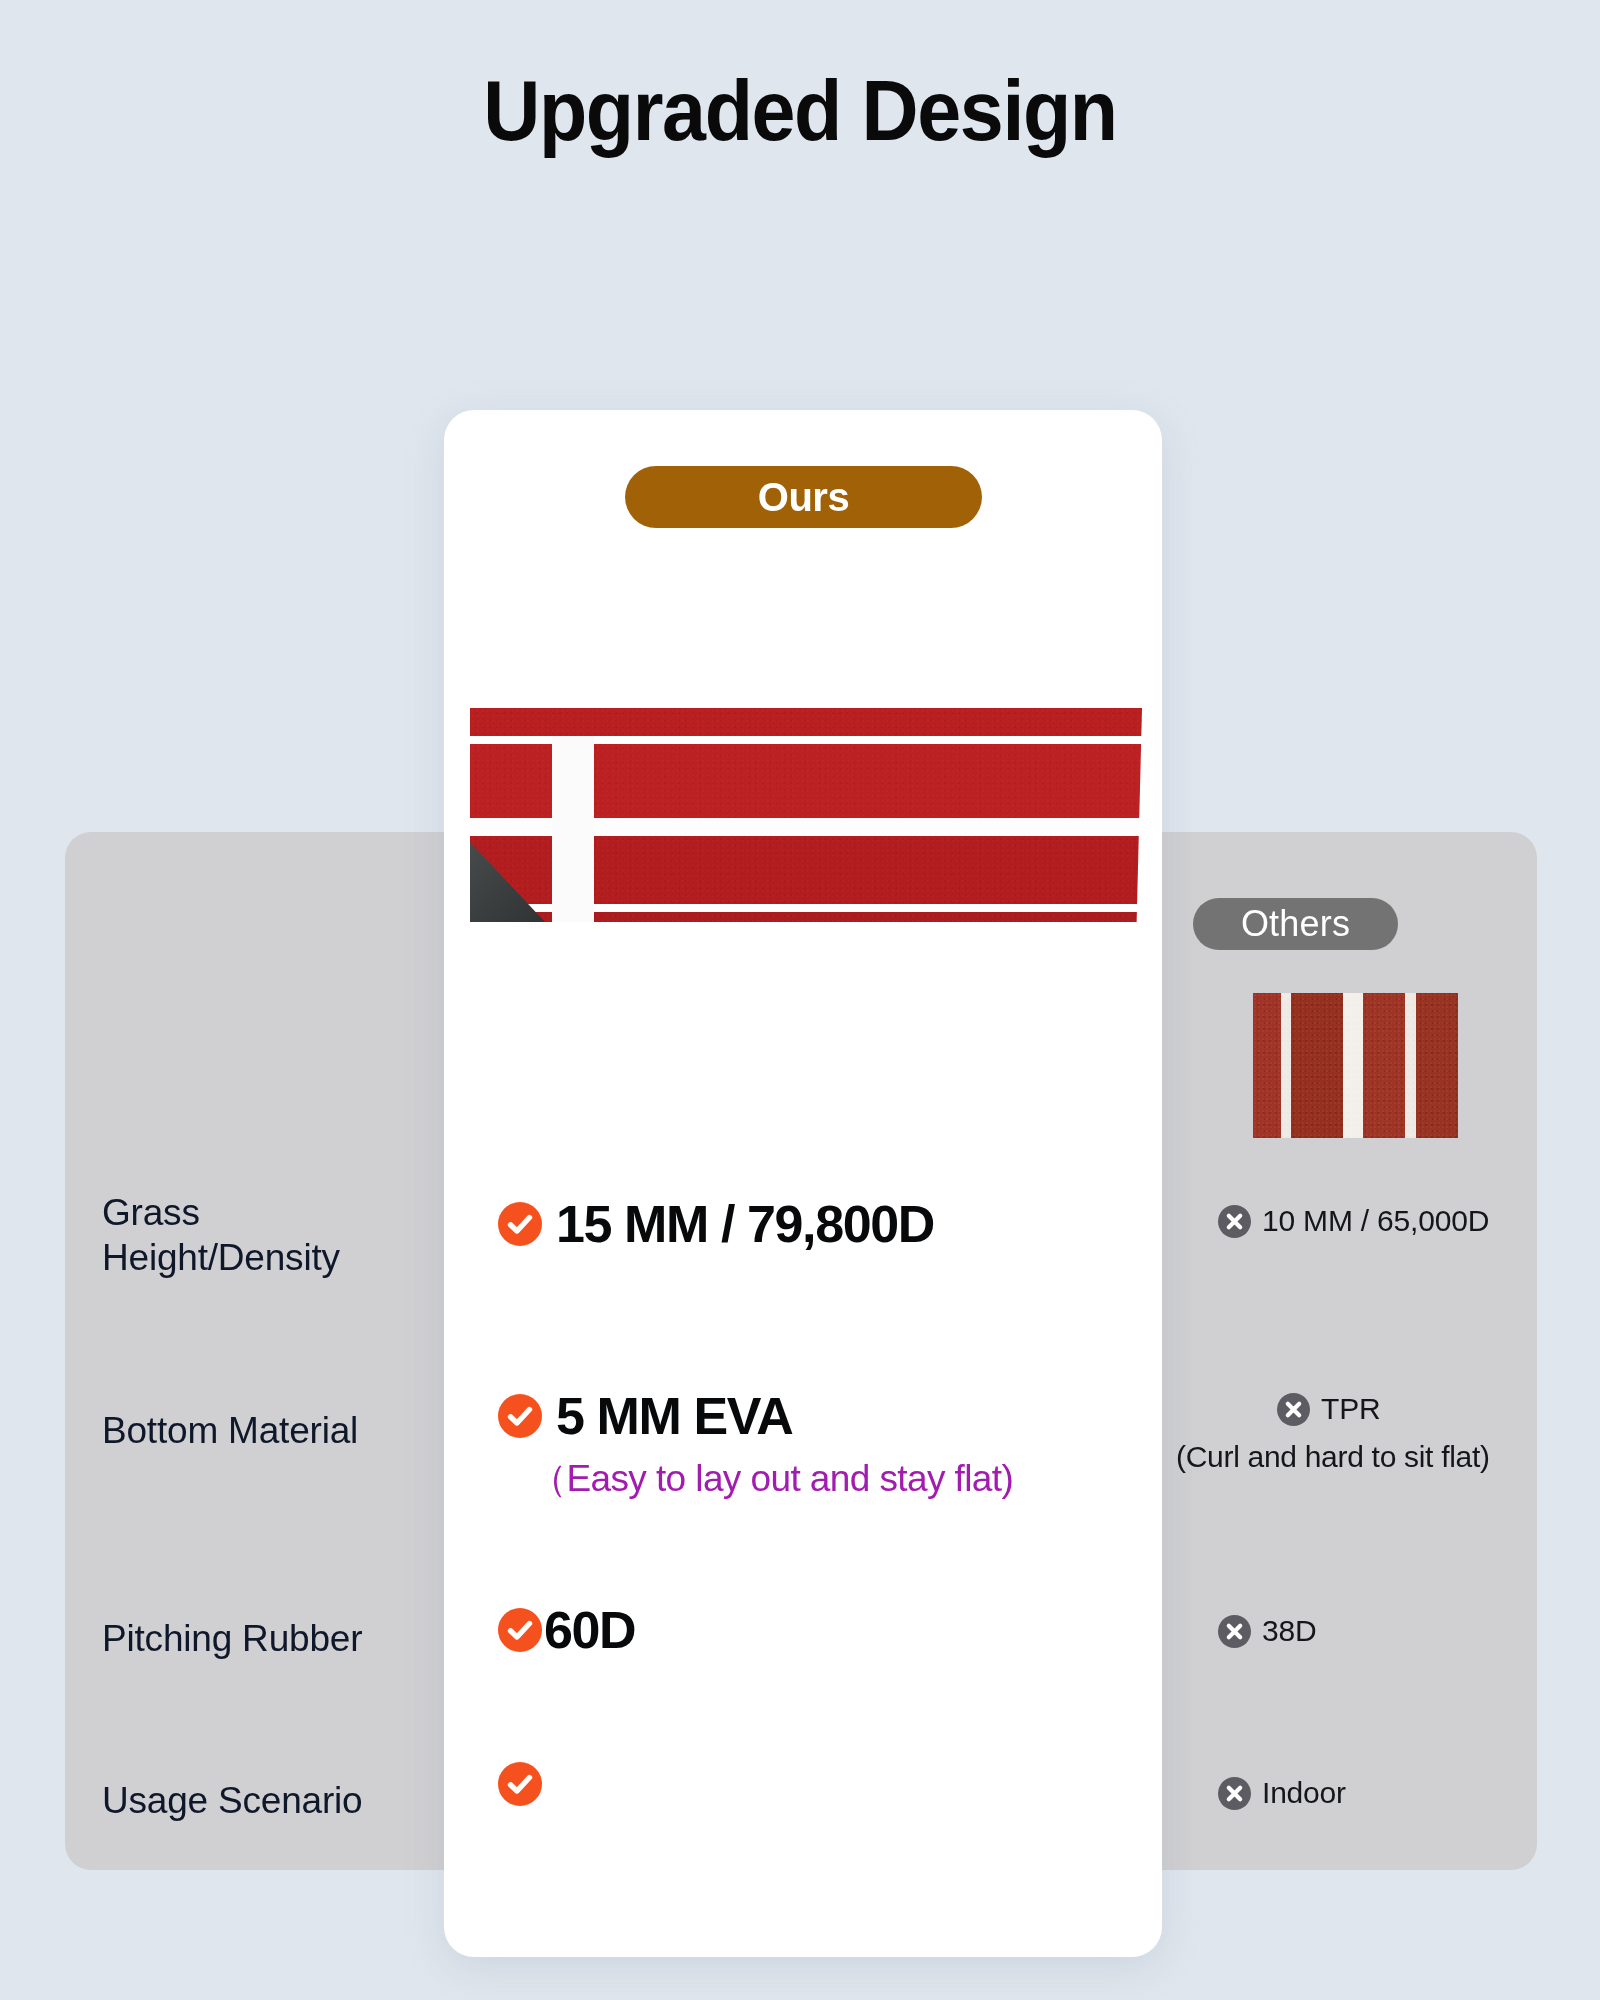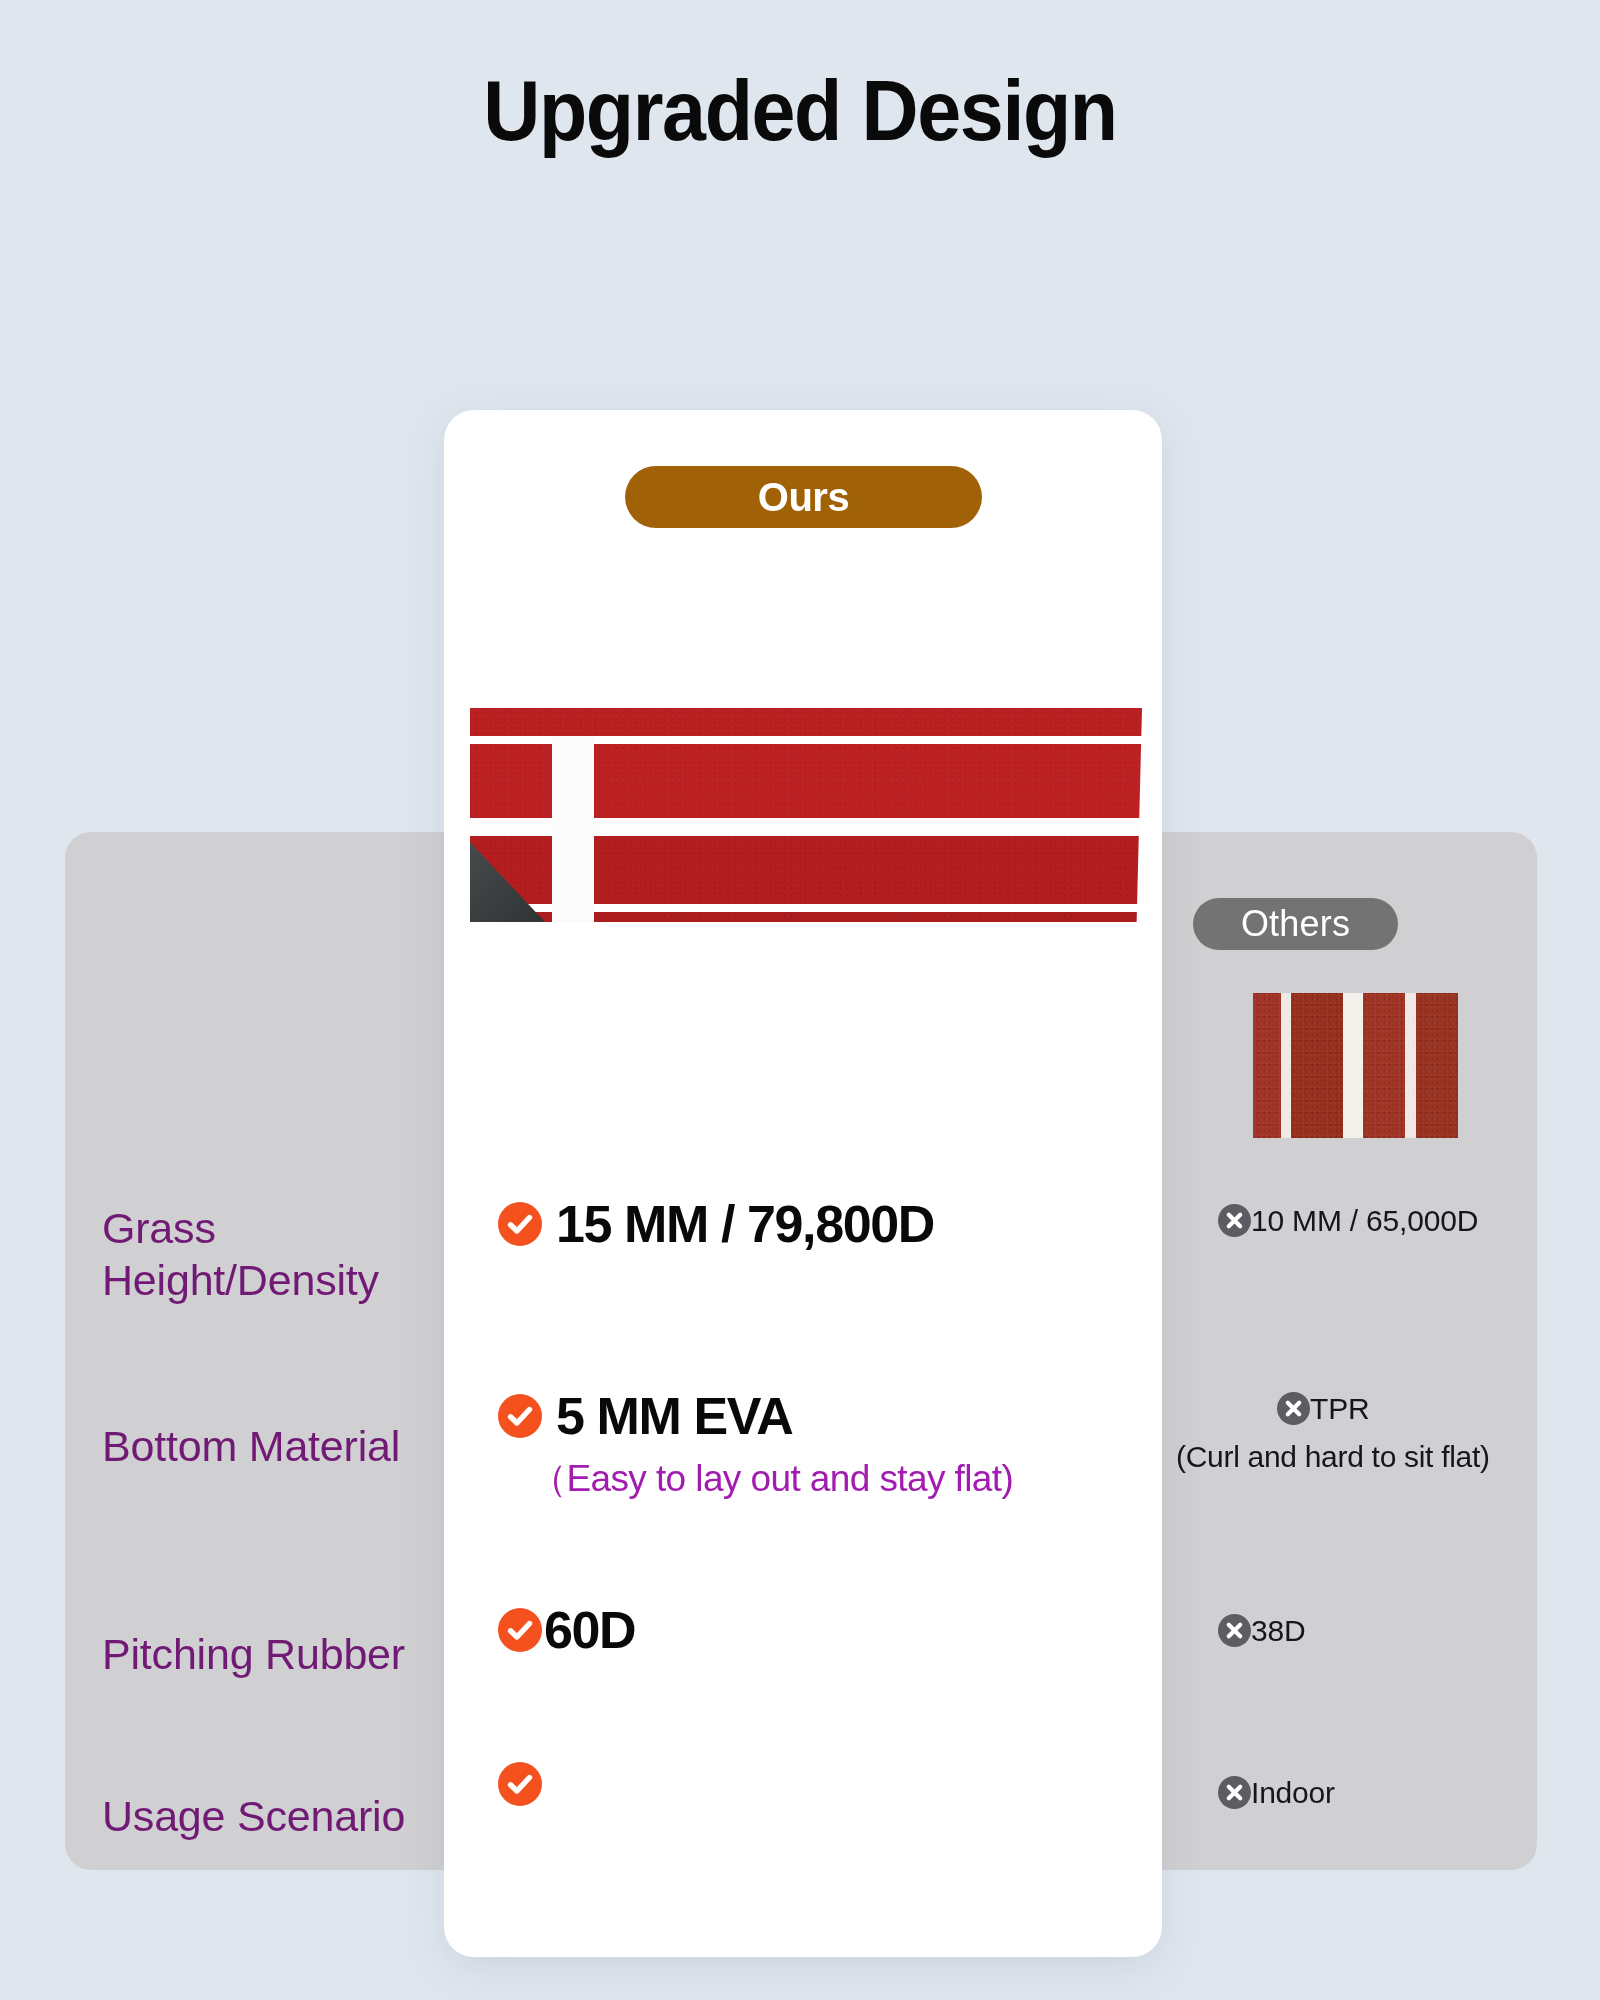--- a/index.html
+++ b/index.html
@@ -138,25 +138,24 @@
     opacity:.8;
     mix-blend-mode:overlay;
   }
 
   
   .row { position:absolute; left:0; width:1600px; }
   .row-label {
     position:absolute;
     left:102px;
     width:330px;
-    color:#701a75;
-    font-size:43px;
+    color:#0f172a;
+    font-size:37px;
     line-height:1.22;
     letter-spacing:-0.2px;
-    margin-top:12px;
   }
 
   .ours-val {
     position:absolute;
     left:498px;
     display:flex;
     align-items:center;
     gap:14px;
   }
   .ours-val .txt {
@@ -171,21 +170,22 @@
     left:530px;
     font-size:37px;
     color:#a21caf;
     letter-spacing:-0.6px;
     white-space:nowrap;
   }
 
   .others-val {
     position:absolute;
     display:flex;
-    align-items:flex-start;
+    align-items:flex-end;
+    gap:11px;
   }
   .others-val .txt {
     font-size:30px;
     color:#141619;
     letter-spacing:-0.2px;
     white-space:nowrap;
   }
   .others-sub {
     position:absolute;
     font-size:30px;

